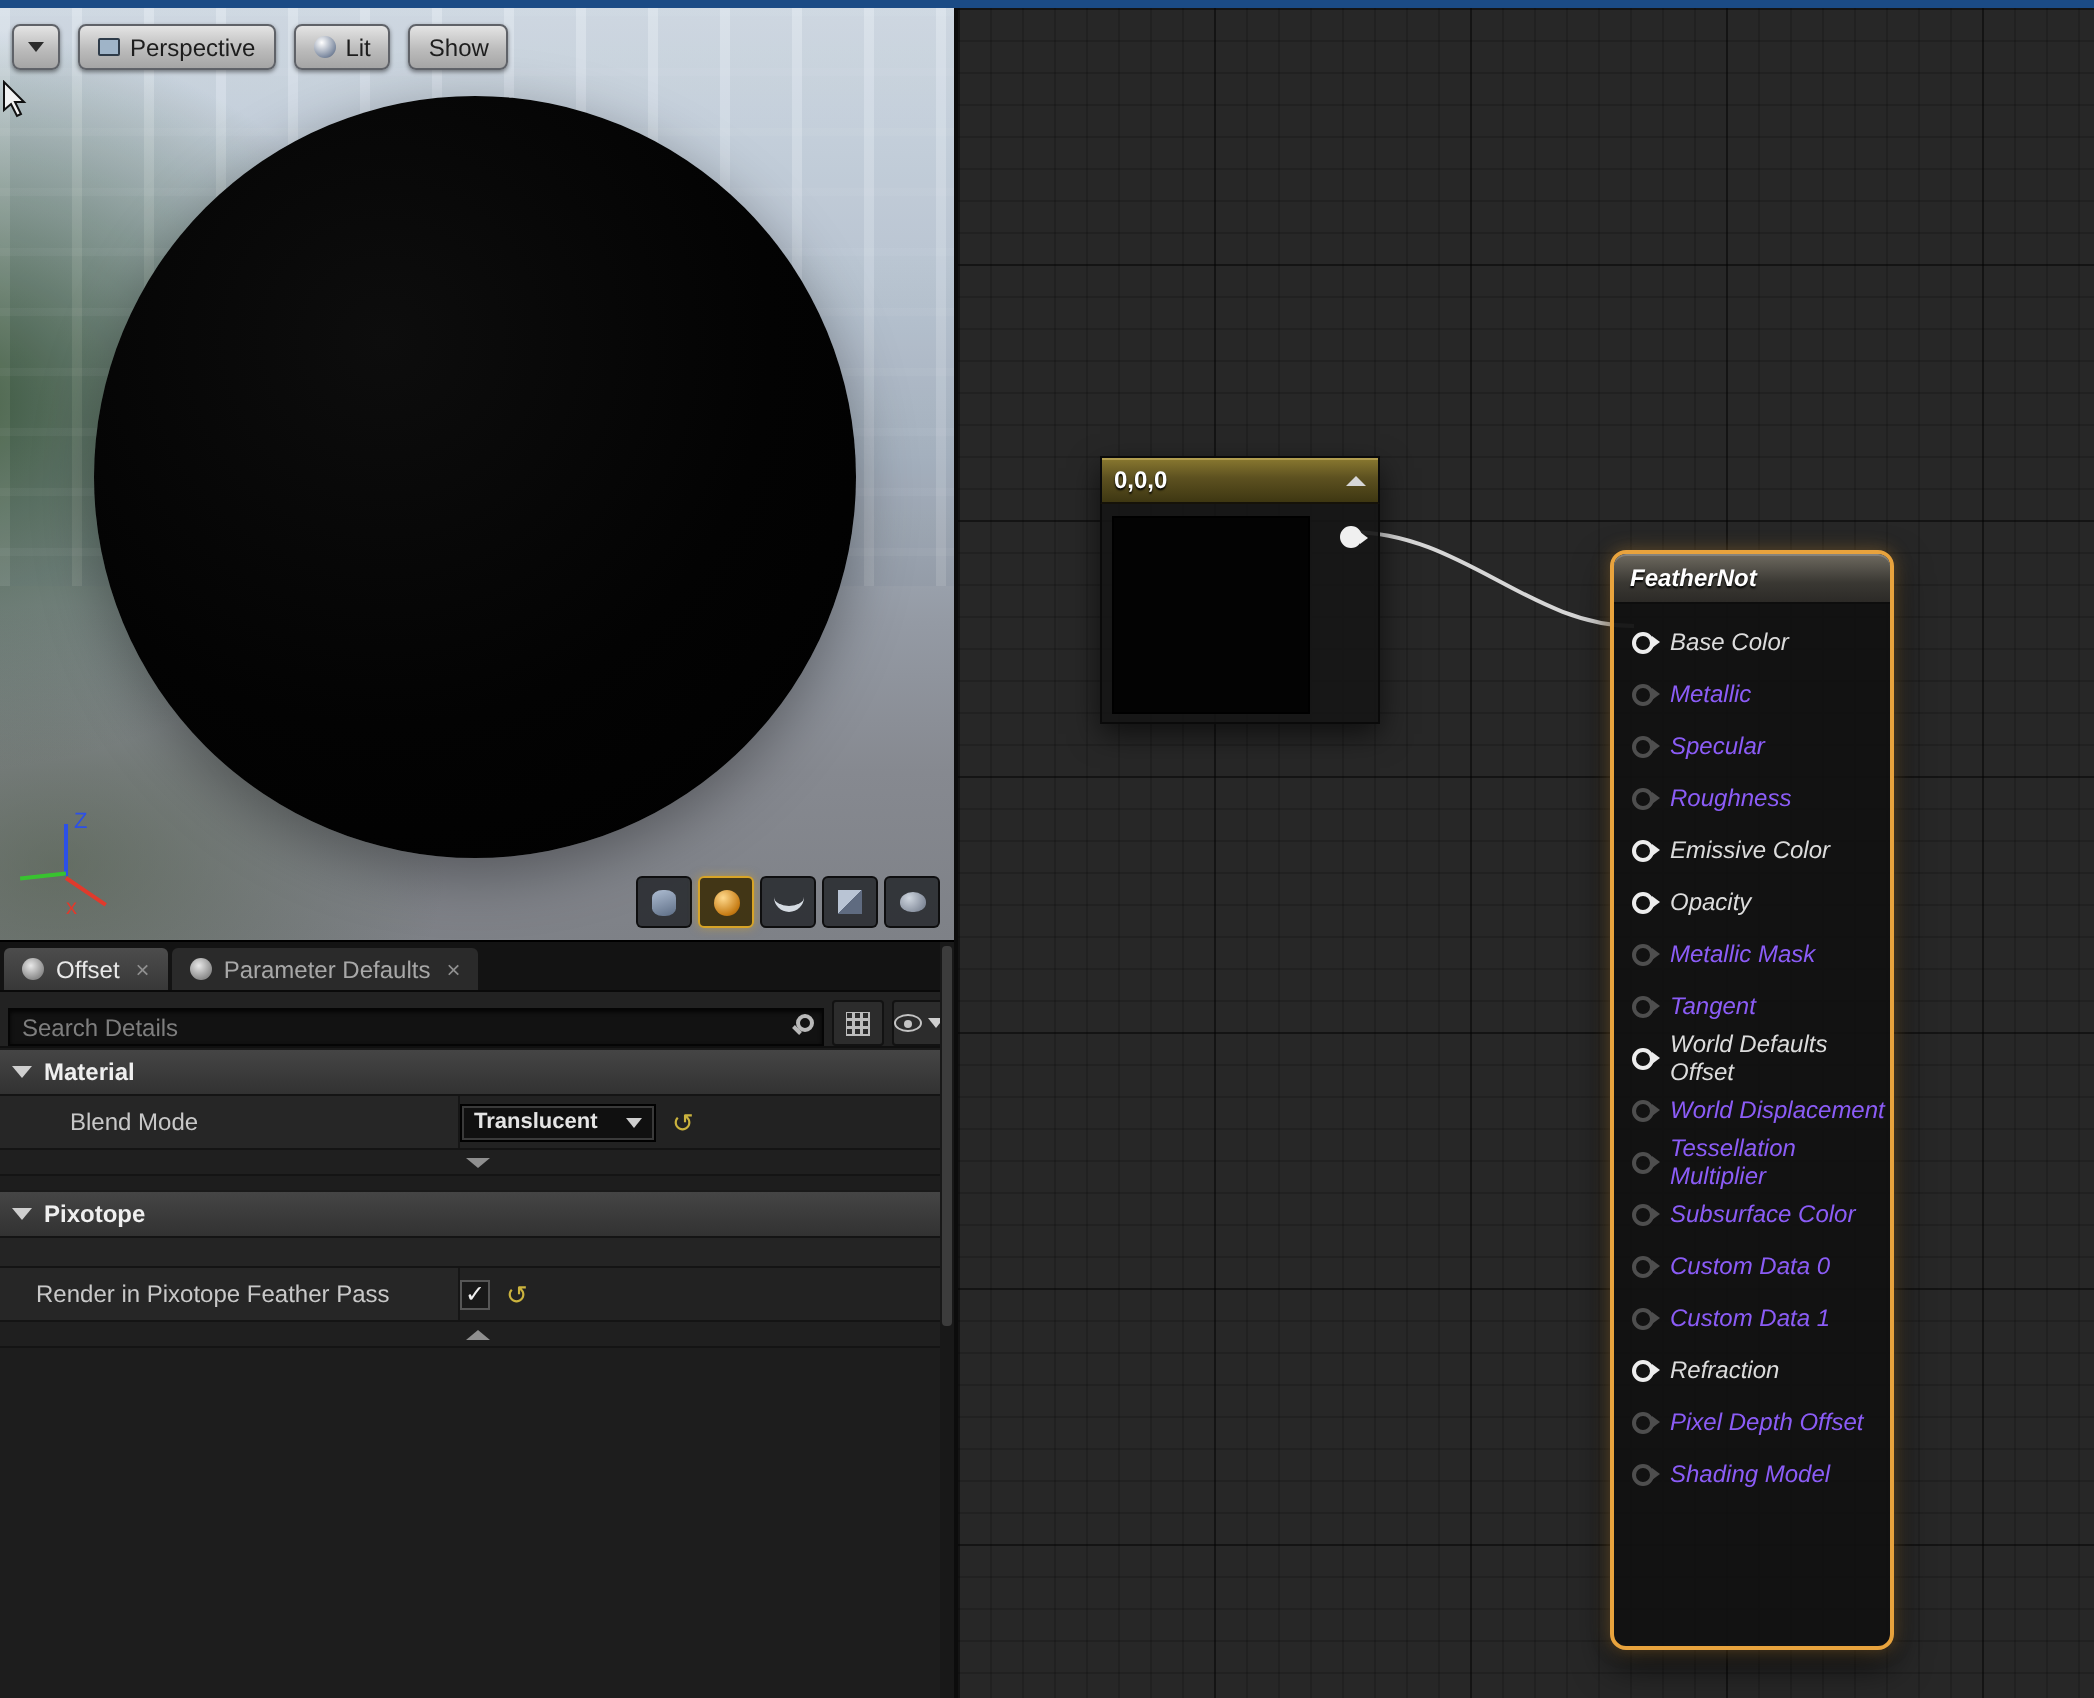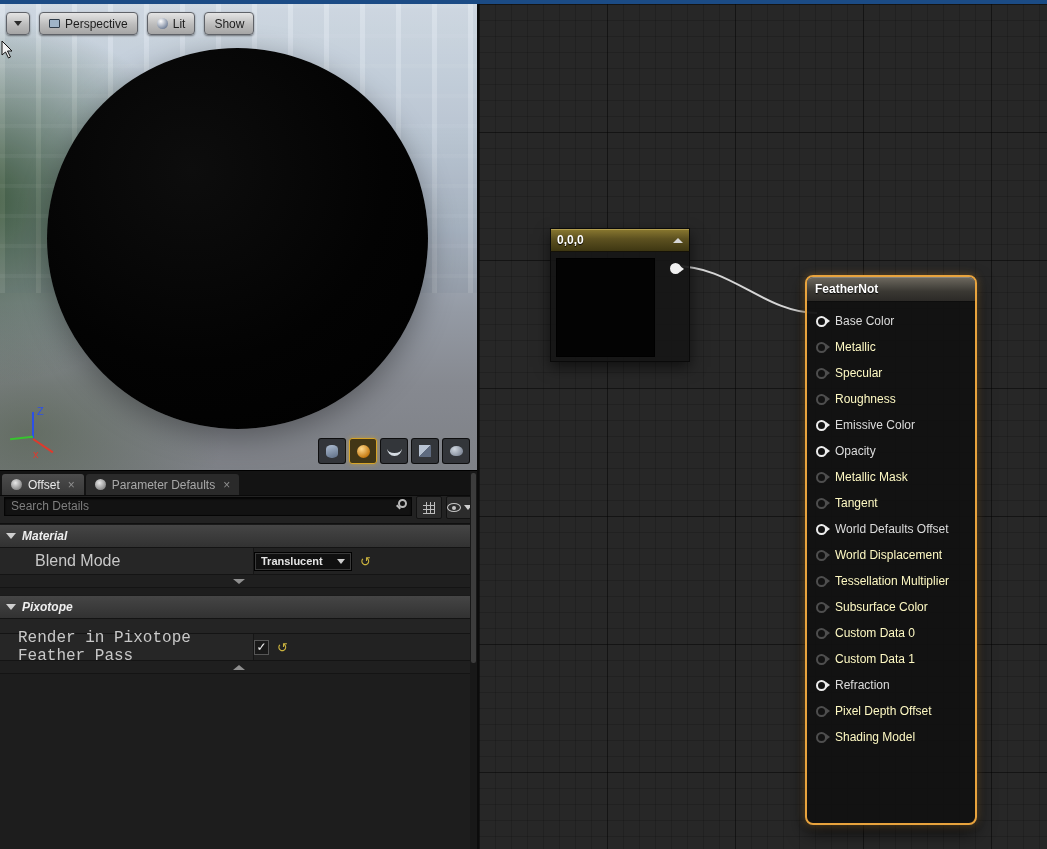--- a/index.html
+++ b/index.html
@@ -55,44 +55,44 @@
 
   
   .details{position:absolute;left:0;top:470px;width:477px;height:379px;background:#1d1d1d;border-top:1px solid #000;}
   .tabbar{height:24px;background:#131313;display:flex;align-items:flex-end;gap:2px;padding-left:2px;border-bottom:1px solid #0a0a0a;}
   .tab{height:21px;display:flex;align-items:center;gap:6px;padding:0 9px;border-radius:3px 3px 0 0;
     background:#2a2a2a;color:#a8a8a8;font-size:12px;}
   .tab.active{background:linear-gradient(180deg,#4c4c4c,#383838);color:#e9e9e9;}
   .tab-ico{width:11px;height:11px;border-radius:50%;background:radial-gradient(circle at 40% 35%,#e8e8e8,#8c8c8c 70%);flex:0 0 auto;}
   .tab-close{color:#8f8f8f;font-size:12px;margin-left:2px;}
 
-  .searchrow{height:27px;background:#222;display:flex;align-items:flex-start;gap:4px;padding:0 4px;border-bottom:1px solid #101010;}
+  .searchrow{height:27px;background:#222;display:flex;align-items:flex-end;gap:4px;padding:0 4px;border-bottom:1px solid #101010;}
   .search-box{position:relative;flex:1;height:19px;}
   .search-box input{width:100%;height:100%;box-sizing:border-box;background:#121212;border:1px solid #050505;
     box-shadow:inset 0 1px 2px rgba(0,0,0,.8);color:#cfcfcf;font-size:12px;padding:0 20px 0 6px;outline:none;
     font-family:"Liberation Sans",sans-serif;}
   .search-box input::placeholder{color:#7e7e7e;}
   .mag{position:absolute;right:5px;top:3px;width:9px;height:9px;border:2px solid #b9b9b9;border-radius:50%;box-sizing:border-box;}
   .mag::after{content:"";position:absolute;left:-4px;bottom:-2px;width:5px;height:2px;background:#b9b9b9;transform:rotate(45deg);}
   .icon-btn{height:21px;min-width:24px;display:flex;align-items:center;justify-content:center;gap:3px;border-radius:2px;background:#2c2c2c;border:1px solid #121212;}
   .grid-ico{width:12px;height:12px;
     background-image:linear-gradient(#bdbdbd 1.5px, transparent 1.5px),linear-gradient(90deg,#bdbdbd 1.5px, transparent 1.5px);
     background-size:4px 4px;background-position:-1px -1px;}
   .eye{position:relative;width:14px;height:9px;border:1.5px solid #c4c4c4;border-radius:50%;box-sizing:border-box;}
   .eye::after{content:"";position:absolute;left:3.5px;top:1.5px;width:4px;height:4px;border-radius:50%;background:#c4c4c4;}
 
   .section-header{height:22px;display:flex;align-items:center;gap:6px;padding-left:6px;
-    background:linear-gradient(180deg,#454545,#323232);border-top:1px solid #1a1a1a;border-bottom:1px solid #141414;font-style:italic;}
+    background:linear-gradient(180deg,#454545,#323232);border-top:1px solid #1a1a1a;border-bottom:1px solid #141414;}
   .tri-exp{width:0;height:0;border-left:5px solid transparent;border-right:5px solid transparent;border-top:6px solid #cfcfcf;}
   .sec-title{color:#efefef;font-size:12px;font-weight:bold;}
 
   .prop-row{height:26px;display:flex;border-bottom:1px solid #141414;background:#262626;}
-  .prop-label{width:254px;display:flex;align-items:center;color:#c8c8c8;font-size:16px;border-right:1px solid #161616;box-sizing:border-box;}
+  .prop-label{width:230px;display:flex;align-items:center;color:#c8c8c8;font-size:12px;border-right:1px solid #161616;box-sizing:border-box;}
   .indent35{padding-left:35px;}
-  .indent18{padding-left:18px;font-family:Liberation Mono, monospace;}
+  .indent18{padding-left:18px;}
   .prop-value{flex:1;display:flex;align-items:center;gap:8px;padding-left:0;background:#222;}
   .dropdown{width:98px;height:19px;box-sizing:border-box;background:#101010;border:1px solid #010101;
     box-shadow:0 0 0 1px #3a3a3a inset;display:flex;align-items:center;justify-content:space-between;
     padding:0 6px;color:#e4e4e4;font-size:11px;font-weight:bold;}
   .reset{color:#cbb33e;font-size:13px;line-height:13px;}
   .checkbox{width:15px;height:15px;box-sizing:border-box;background:#191919;border:1px solid #565656;
     display:flex;align-items:center;justify-content:center;color:#f0f0f0;font-size:12px;}
   .chev-row{height:12px;display:flex;align-items:center;justify-content:center;background:#1f1f1f;border-bottom:1px solid #141414;}
   .tri-down{width:0;height:0;border-left:6px solid transparent;border-right:6px solid transparent;border-top:5px solid #8f8f8f;}
   .tri-up{width:0;height:0;border-left:6px solid transparent;border-right:6px solid transparent;border-bottom:5px solid #8f8f8f;}
@@ -119,27 +119,27 @@
     box-shadow:inset 0 1px 0 rgba(255,230,140,.35);}
   .node-title{color:#fff;font-size:12px;font-weight:bold;text-shadow:0 1px 1px #000;}
   .const-header .tri-up{border-bottom-color:#d6d6d6;border-left-width:5px;border-right-width:5px;}
   .const-body{position:relative;height:109px;background:rgba(22,22,22,.92);border:1px solid #0a0a0a;border-top:none;}
   .swatch{position:absolute;left:5px;top:6px;width:97px;height:97px;background:#030303;border:1px solid #000;}
   .out-pin{position:absolute;right:8px;top:11px;width:11px;height:11px;border-radius:50%;box-sizing:border-box;
     border:2px solid #f0f0f0;background:#f0f0f0;}
   .out-pin::after{content:"";position:absolute;right:-5px;top:50%;transform:translateY(-50%);
     width:0;height:0;border-top:3px solid transparent;border-bottom:3px solid transparent;border-left:4px solid #f0f0f0;}
 
-  .out-node{left:326px;top:271px;width:172px;height:550px;box-sizing:border-box;border:2px solid #e8a33d;border-radius:8px;
-    background:rgba(17,17,17,.95);box-shadow:0 0 9px rgba(232,163,61,.35), 0 8px 18px rgba(0,0,0,.65);}
+  .out-node{left:326px;top:271px;width:142px;height:550px;box-sizing:border-box;border:2px solid #e8a33d;border-radius:8px;
+    background:rgba(17,17,17,.95);box-shadow:0 0 9px rgba(232,163,61,.35), 0 8px 18px rgba(0,0,0,.65);font-style:italic;}
   .out-header{height:24px;display:flex;align-items:center;padding:0 8px;border-radius:6px 6px 0 0;
     background:linear-gradient(180deg,#6e6a60,#3a3833 60%,#2c2a27);border-bottom:1px solid #0d0d0d;
     box-shadow:inset 0 1px 0 rgba(255,255,255,.18);color:#fff;font-size:12px;font-weight:bold;text-shadow:0 1px 1px #000;}
   .pins{padding-top:6px;}
-  .pin-row{height:26px;display:flex;align-items:center;gap:8px;padding-left:9px;font-size:12px;color:#fef9c3;}
+  .pin-row{height:26px;display:flex;align-items:center;gap:8px;padding-left:9px;font-size:12px;color:#8b5cf6;}
   .pin-dot{position:relative;width:11px;height:11px;border-radius:50%;border:2px solid #4e4e4e;box-sizing:border-box;flex:0 0 auto;}
   .pin-dot::after{content:"";position:absolute;right:-5px;top:50%;transform:translateY(-50%);
     width:0;height:0;border-top:3px solid transparent;border-bottom:3px solid transparent;border-left:4px solid #4e4e4e;}
   .pin-row.active{color:#dcdcdc;}
   .pin-row.active .pin-dot{border-color:#ededed;}
   .pin-row.active .pin-dot::after{border-left-color:#ededed;}
 </style>
 </head>
 <body>
 

